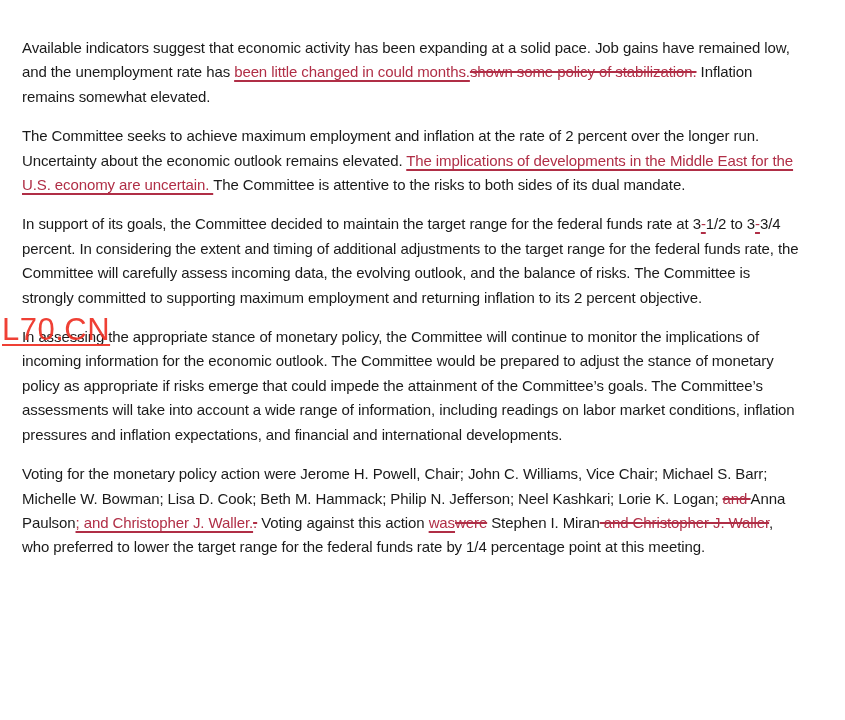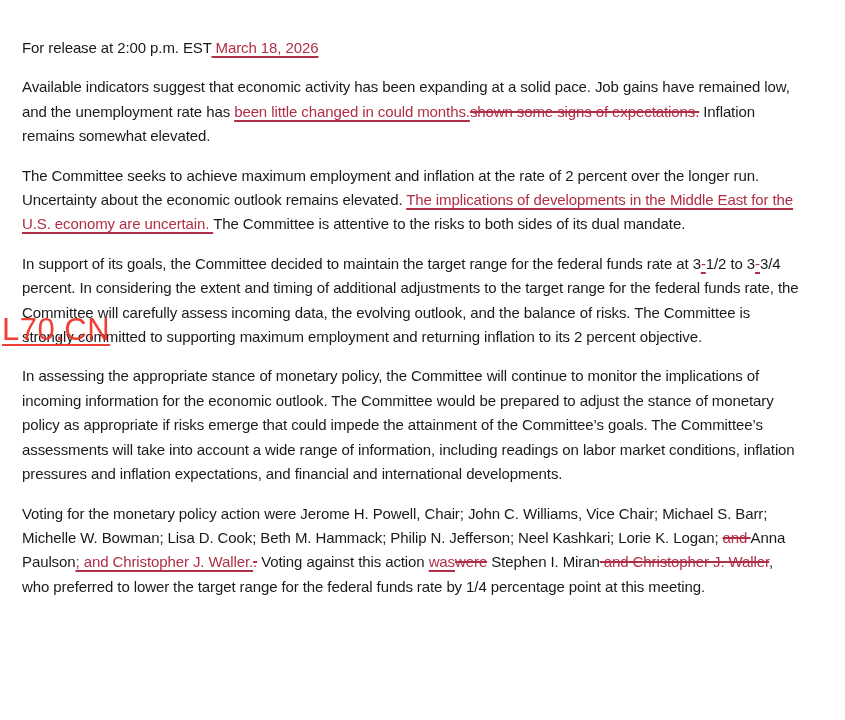--- a/index.html
+++ b/index.html
@@ -55,23 +55,22 @@
     text-decoration-thickness: 2px;
     opacity: 0.92;
     z-index: 5;
     white-space: nowrap;
   }
 </style>
 </head>
 <body style="background: rgb(255, 255, 255);">
 
 <div class="doc">
-  <p><span class="run-normal">For release at 2:00 p.m. EST</span><span class="run-ins"> March 18, 2026</span></p>
   <div id="paragraphs">
-      <p><span class="run-normal">Available indicators suggest that economic activity has been expanding at a solid pace. Job gains have remained low, and the unemployment rate has </span><span class="run-ins">been little changed in could months.</span><span class="run-del">shown some signs of expectations.</span><span class="run-normal"> Inflation remains somewhat elevated.</span></p>
+      <p><span class="run-normal">Available indicators suggest that economic activity has been expanding at a solid pace. Job gains have remained low, and the unemployment rate has </span><span class="run-ins">been little changed in could months.</span><span class="run-del">shown some policy of stabilization.</span><span class="run-normal"> Inflation remains somewhat elevated.</span></p>
       <p><span class="run-normal">The Committee seeks to achieve maximum employment and inflation at the rate of 2 percent over the longer run. Uncertainty about the economic outlook remains elevated. </span><span class="run-ins">The implications of developments in the Middle East for the U.S. economy are uncertain. </span><span class="run-normal">The Committee is attentive to the risks to both sides of its dual mandate.</span></p>
       <p><span class="run-normal">In support of its goals, the Committee decided to maintain the target range for the federal funds rate at 3</span><span class="run-ins">-</span><span class="run-normal">1/2 to 3</span><span class="run-ins">-</span><span class="run-normal">3/4 percent. In considering the extent and timing of additional adjustments to the target range for the federal funds rate, the Committee will carefully assess incoming data, the evolving outlook, and the balance of risks. The Committee is strongly committed to supporting maximum employment and returning inflation to its 2 percent objective.</span></p>
       <p><span class="run-normal">In assessing the appropriate stance of monetary policy, the Committee will continue to monitor the implications of incoming information for the economic outlook. The Committee would be prepared to adjust the stance of monetary policy as appropriate if risks emerge that could impede the attainment of the Committee’s goals. The Committee’s assessments will take into account a wide range of information, including readings on labor market conditions, inflation pressures and inflation expectations, and financial and international developments.</span></p>
       <p><span class="run-normal">Voting for the monetary policy action were Jerome H. Powell, Chair; John C. Williams, Vice Chair; Michael S. Barr; Michelle W. Bowman; Lisa D. Cook; Beth M. Hammack; Philip N. Jefferson; Neel Kashkari; Lorie K. Logan; </span><span class="run-del">and </span><span class="run-normal">Anna Paulson</span><span class="run-ins">; and Christopher J. Waller.</span><span class="run-del">.</span><span class="run-normal"> Voting against this action </span><span class="run-ins">was</span><span class="run-del">were</span><span class="run-normal"> Stephen I. Miran</span><span class="run-del"> and Christopher J. Waller</span><span class="run-normal">, who preferred to lower the target range for the federal funds rate by 1/4 percentage point at this meeting.</span></p>
     </div>
 </div>
 
 <div class="watermark">L70.CN</div>
 
 </body></html>

